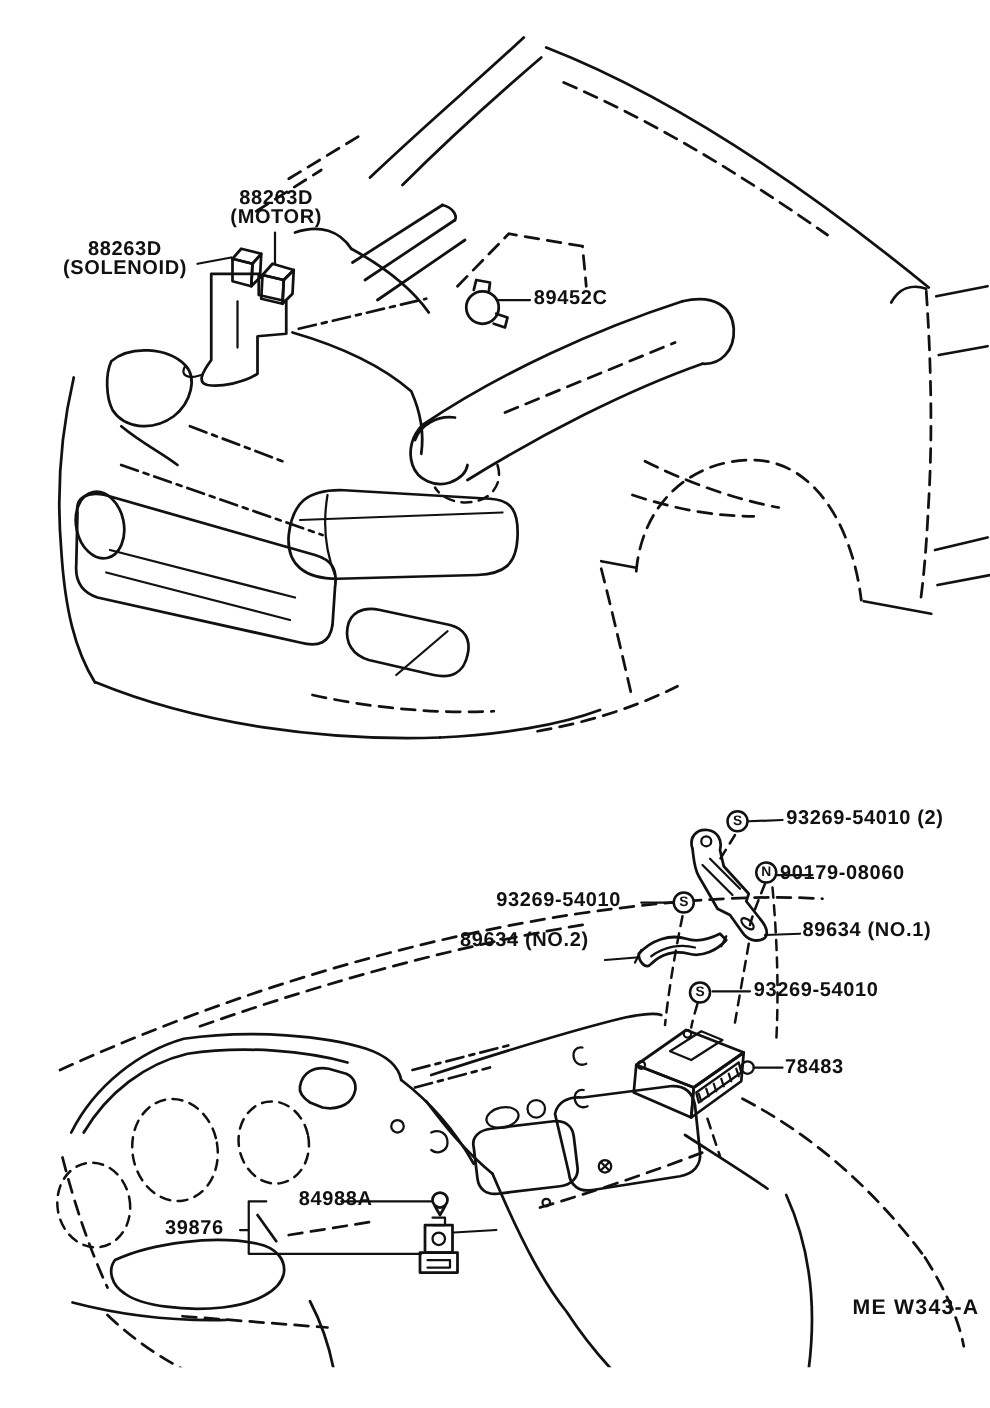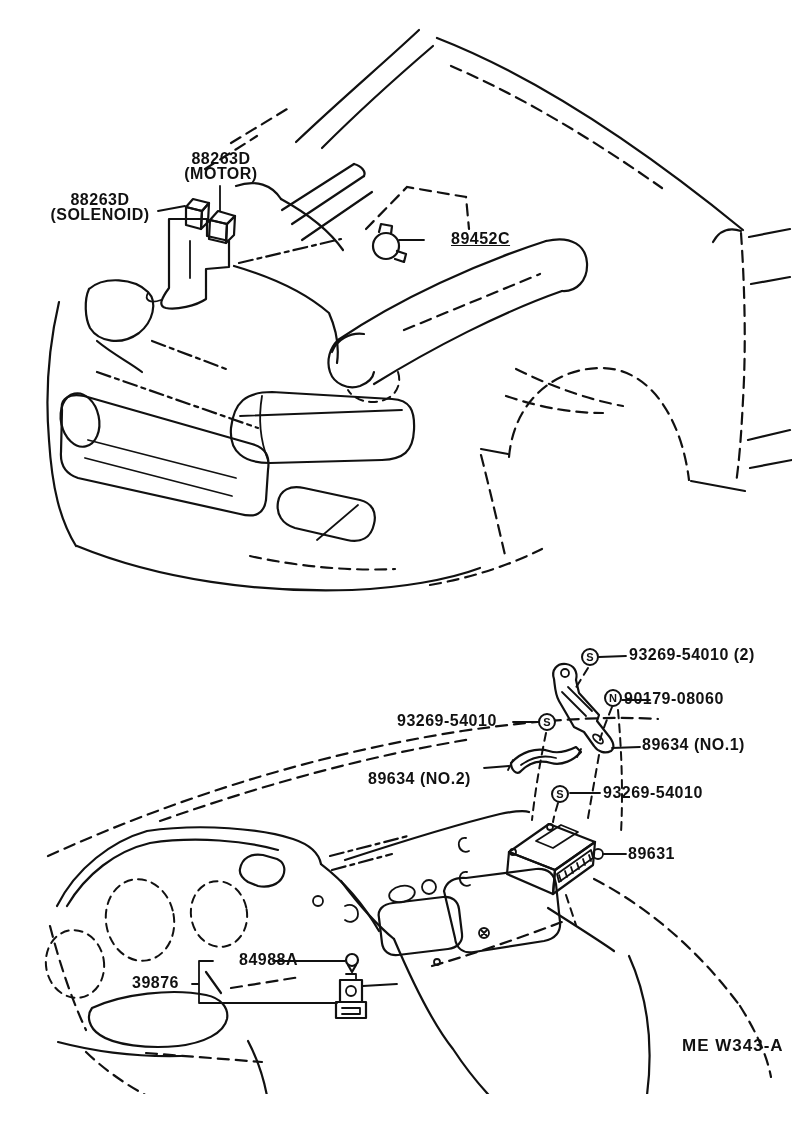--- a/index.html
+++ b/index.html
@@ -241,39 +241,39 @@
   <div class="lbl ctr" style="left:168px;top:151px;width:106px;">
     <span>88263D</span><br>
     <span>(MOTOR)</span>
   </div>
 
   <div class="lbl ctr" style="left:40px;top:192px;width:120px;">
     <span>88263D</span><br>
     <span>(SOLENOID)</span>
   </div>
 
-  <div class="lbl" style="left:451px;top:231px;text-decoration:underline;">89452C</div>
+  <div class="lbl" style="left:427px;top:231px;">89452C</div>
 
   <span class="sym" style="left:581px;top:648px;">S</span>
   <div class="lbl" style="left:629px;top:647px;">93269-54010 (2)</div>
 
   <span class="sym" style="left:604px;top:689px;">N</span>
   <div class="lbl" style="left:624px;top:691px;">90179-08060</div>
 
   <div class="lbl" style="left:397px;top:713px;">93269-54010</div>
   <span class="sym" style="left:538px;top:713px;">S</span>
 
   <div class="lbl" style="left:642px;top:737px;">89634 (NO.1)</div>
 
-  <div class="lbl" style="left:368px;top:771px;text-align:center;">89634 (NO.2)</div>
+  <div class="lbl" style="left:368px;top:745px;text-align:center;">89634 (NO.2)</div>
 
   <span class="sym" style="left:551px;top:785px;">S</span>
   <div class="lbl" style="left:603px;top:785px;">93269-54010</div>
 
-  <div class="lbl" style="left:628px;top:846px;">89631</div>
+  <div class="lbl" style="left:628px;top:846px;">78483</div>
 
   <div class="lbl" style="left:213px;top:952px;margin-left:26px;">84988A</div>
 
   <div class="lbl" style="left:132px;top:975px;">39876</div>
 
   <div class="footer" style="left:682px;top:1036px;">ME W343-A</div>
 
 </div>
 
 </body></html>

